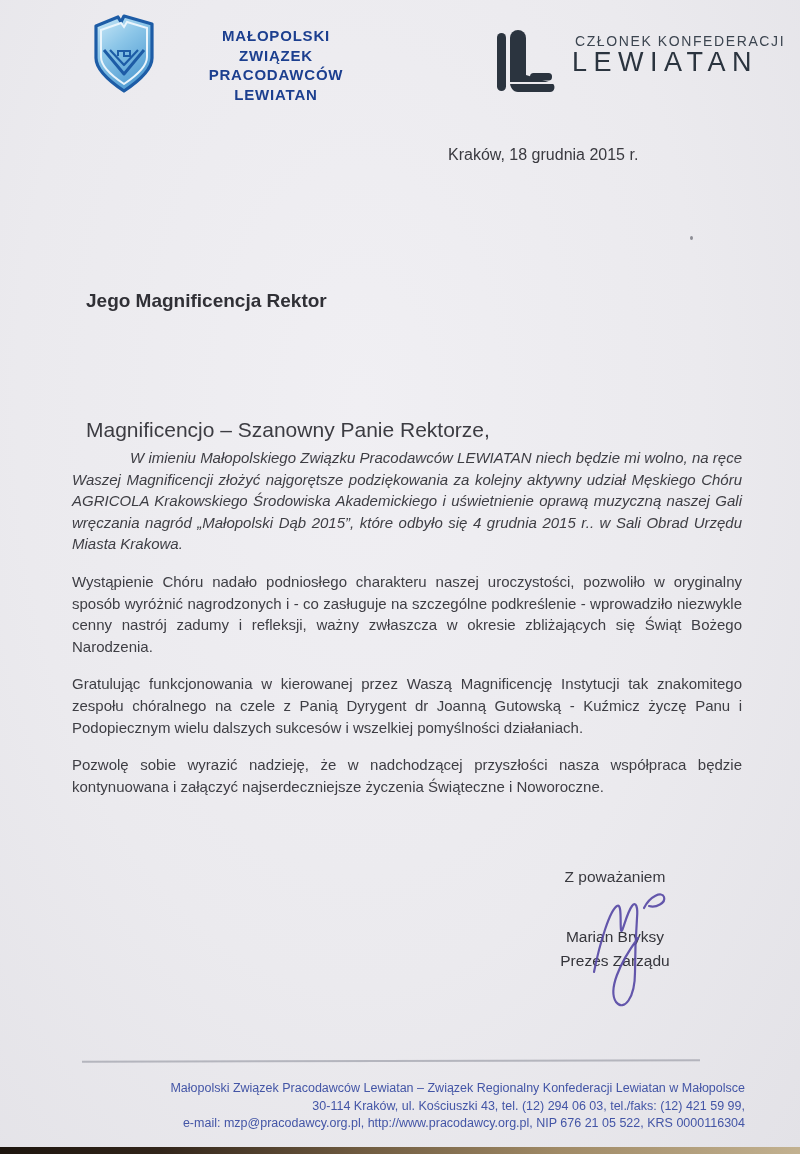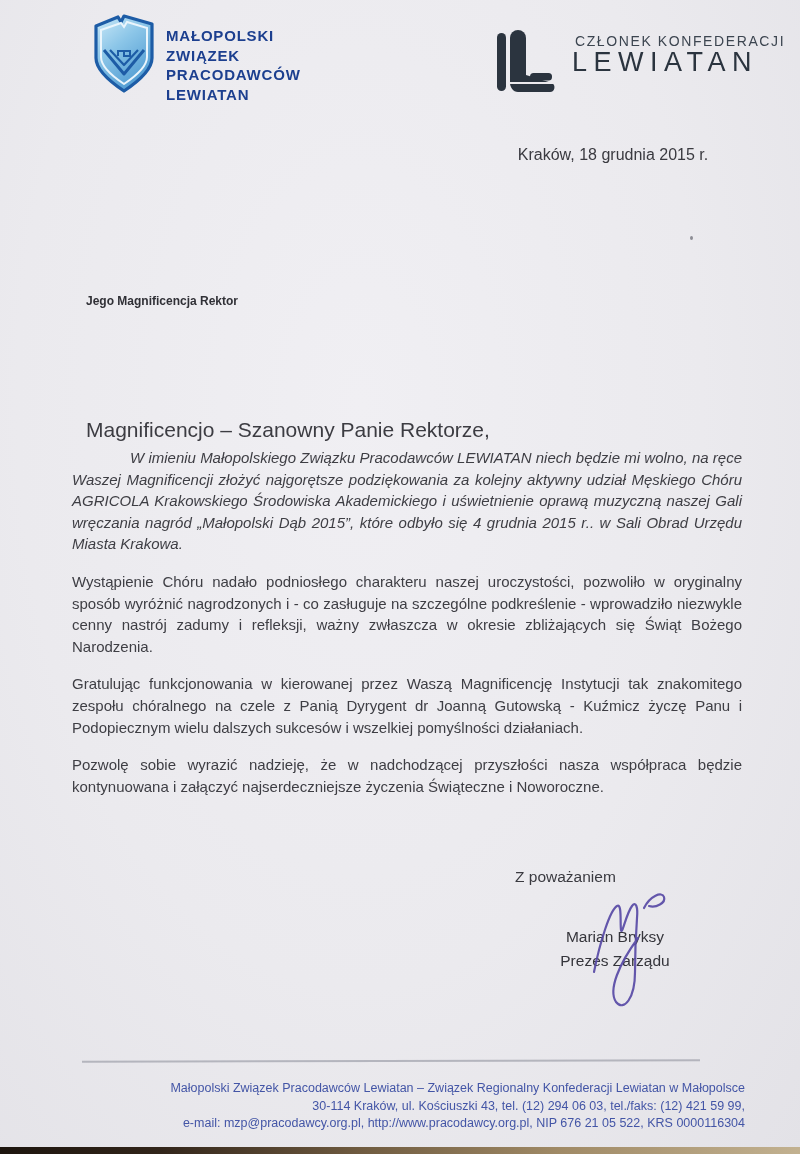--- a/index.html
+++ b/index.html
@@ -14,54 +14,55 @@
     color:#3f3f45;
   }
   .abs{position:absolute;}
 
   
   .shield{left:88px;top:12px;width:72px;height:84px;}
   .org-name{
     left:166px;top:26px;width:220px;
     color:#1c3f8f;font-weight:bold;font-size:15px;line-height:19.5px;
     letter-spacing:0.8px;
+    text-align:center;
   }
 
   
   .lew-mark{left:494px;top:26px;width:62px;height:72px;}
   .lew-tagline{
     left:575px;top:33px;font-size:14px;letter-spacing:1.6px;color:#3c4550;
     white-space:nowrap;
   }
   .lew-brand{
     left:572px;top:47px;font-size:27px;letter-spacing:6.5px;color:#2b343f;
     font-weight:400;white-space:nowrap;
   }
 
   .date-line{
-    left:448px;top:146px;width:330px;text-align:center;
+    left:448px;top:146px;width:330px;text-align:left;
     font-size:16px;color:#3a3a40;
   }
 
   .recipient{
     left:86px;top:290px;width:560px;
-    font-size:12px;font-weight:bold;color:#303036;line-height:22.5px;
+    font-size:19px;font-weight:bold;color:#303036;line-height:22.5px;
   }
 
   .salutation{left:86px;top:418px;font-size:21px;color:#3c3c42;}
 
   .body-text{
     left:72px;top:447px;width:670px;
     font-size:15px;line-height:21.6px;color:#3e3e44;
     text-align:justify;
   }
   .body-text p{margin:0 0 16px 0;}
   .body-text p.indent{text-indent:58px;font-style:italic;}
 
-  .closing{left:515px;top:868px;width:200px;text-align:left;font-size:15.5px;color:#3a3a40;}
+  .closing{left:515px;top:868px;width:200px;text-align:center;font-size:15.5px;color:#3a3a40;}
   .signer-name{left:515px;top:928px;width:200px;text-align:center;font-size:15.5px;color:#35353b;}
   .signer-title{left:515px;top:952px;width:200px;text-align:center;font-size:15.5px;color:#35353b;}
   .signature-svg{left:586px;top:878px;width:88px;height:138px;z-index:3;}
 
   .footer-rule{
     left:82px;top:1060px;width:618px;height:1.5px;
     background:#aaabb5;opacity:.85;transform:rotate(-0.15deg);
   }
   .footer{
     left:55px;top:1080px;width:690px;text-align:right;

